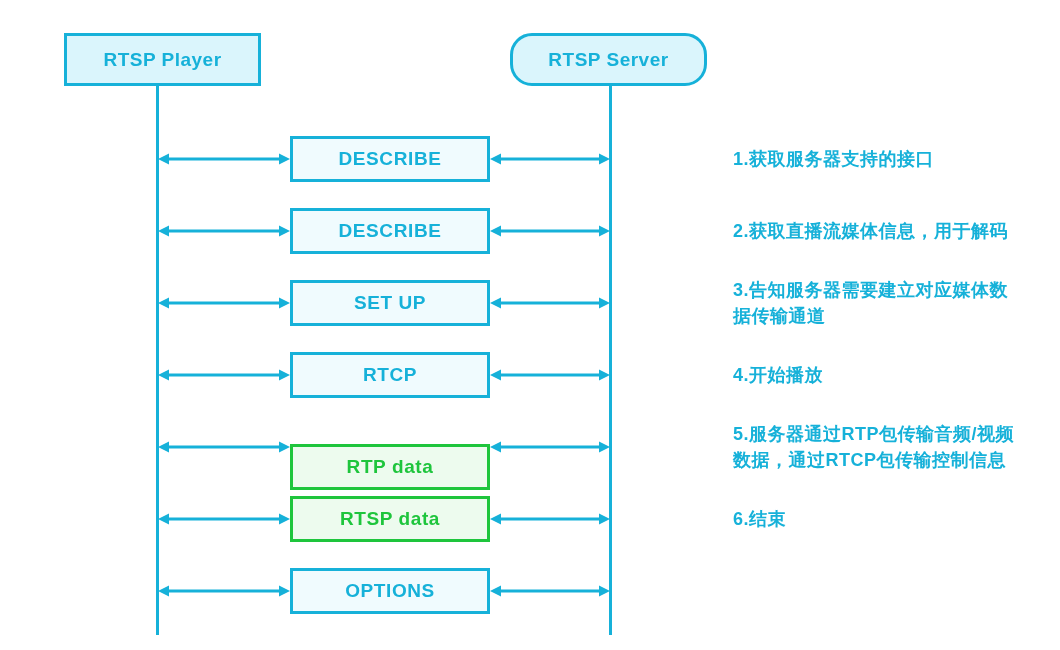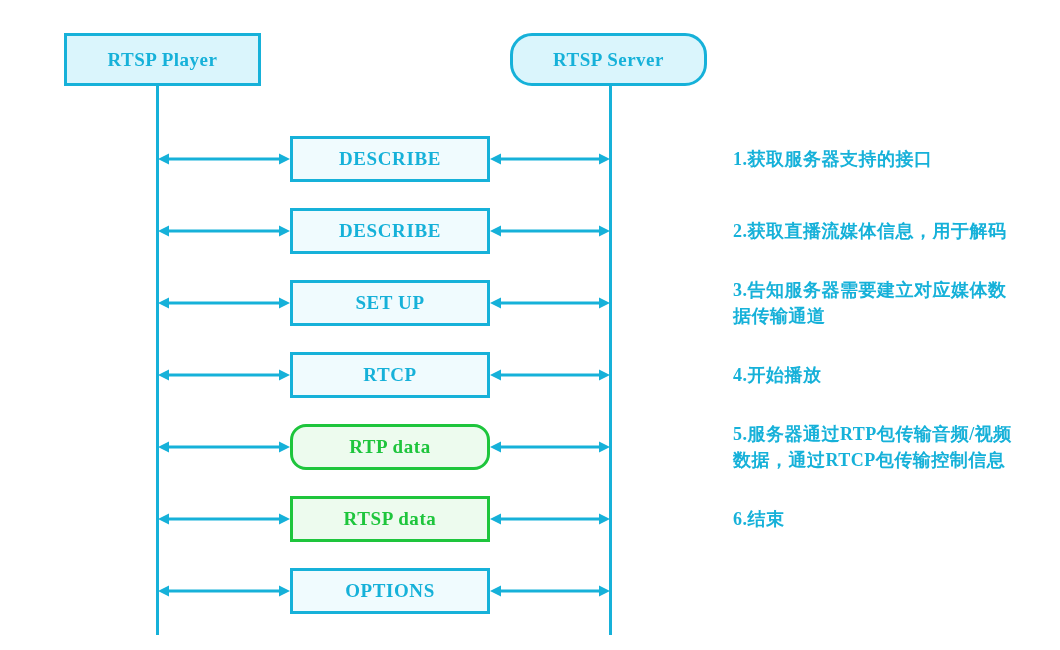--- a/index.html
+++ b/index.html
@@ -1,18 +1,18 @@
 <!DOCTYPE html>
 <html><head>
 <meta charset="utf-8">
 <style>
   html,body{margin:0;padding:0;background:#ffffff;}
   .canvas{
     position:relative;width:1060px;height:650px;background:var(--bg,#fff);
-    font-family:Liberation Serif, serif;overflow:hidden;
+    font-family:Liberation Sans, sans-serif;overflow:hidden;
   }
   .actor{
     position:absolute;box-sizing:border-box;width:197px;height:53px;
     border:3px solid var(--cyan);background:var(--actor-fill);
     display:flex;align-items:center;justify-content:center;
     font-size:19px;font-weight:bold;color:var(--cyan);letter-spacing:.5px;
   }
   .actor-player{left:64px;top:33px;}
   .actor-server{left:510px;top:33px;border-radius:22px;}
   .lifeline{position:absolute;width:3px;top:86px;height:549px;background:var(--cyan);}
@@ -88,21 +88,21 @@
         <line x1="10" y1="7" x2="112" y2="7" stroke="#16b1d9" stroke-width="2.8"></line>
         <polygon points="1,7 12,1.5 12,12.5" fill="#16b1d9"></polygon>
         <polygon points="121,7 110,1.5 110,12.5" fill="#16b1d9"></polygon>
       </svg>
       <div class="note" style="top: 375px;">4.开始播放</div>
       <svg class="arrow" width="134" height="14" viewBox="0 0 134 14" style="left: 157px; top: 440px;">
         <line x1="10" y1="7" x2="124" y2="7" stroke="#16b1d9" stroke-width="2.8"></line>
         <polygon points="1,7 12,1.5 12,12.5" fill="#16b1d9"></polygon>
         <polygon points="133,7 122,1.5 122,12.5" fill="#16b1d9"></polygon>
       </svg>
-      <div class="msg-box green" style="top: 424px; border-radius: 16px;">RTP data</div>
+      <div class="msg-box green" style="top: 444px;">RTP data</div>
       <svg class="arrow" width="122" height="14" viewBox="0 0 122 14" style="left: 489px; top: 440px;">
         <line x1="10" y1="7" x2="112" y2="7" stroke="#16b1d9" stroke-width="2.8"></line>
         <polygon points="1,7 12,1.5 12,12.5" fill="#16b1d9"></polygon>
         <polygon points="121,7 110,1.5 110,12.5" fill="#16b1d9"></polygon>
       </svg>
       <div class="note" style="top: 447px;">5.服务器通过RTP包传输音频/视频
 数据，通过RTCP包传输控制信息</div>
       <svg class="arrow" width="134" height="14" viewBox="0 0 134 14" style="left: 157px; top: 512px;">
         <line x1="10" y1="7" x2="124" y2="7" stroke="#16b1d9" stroke-width="2.8"></line>
         <polygon points="1,7 12,1.5 12,12.5" fill="#16b1d9"></polygon>

